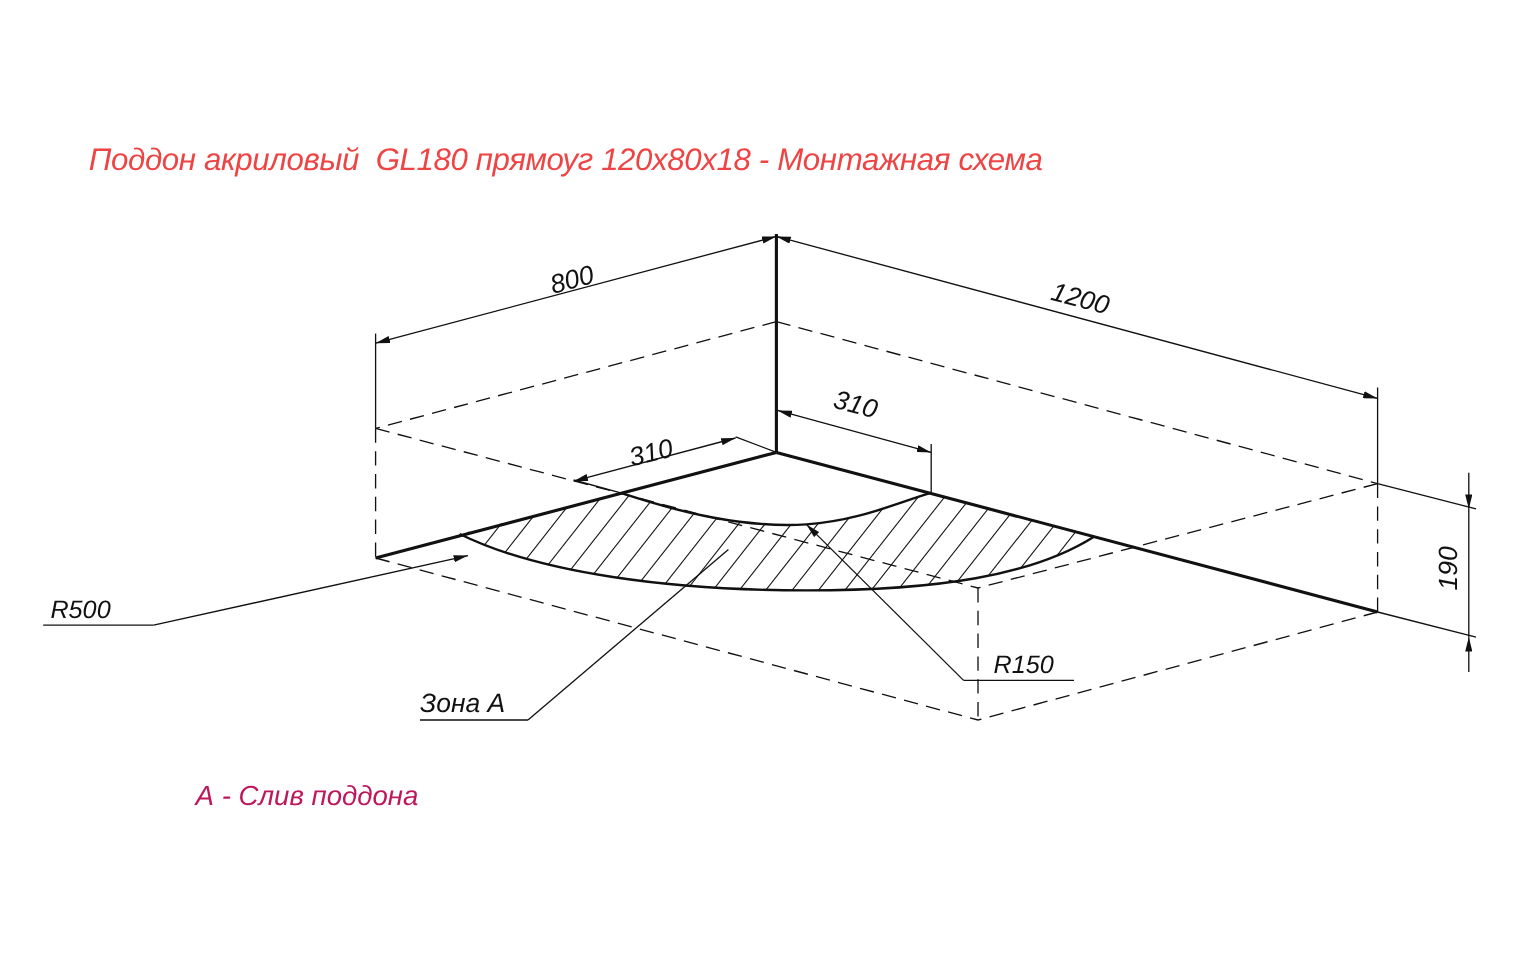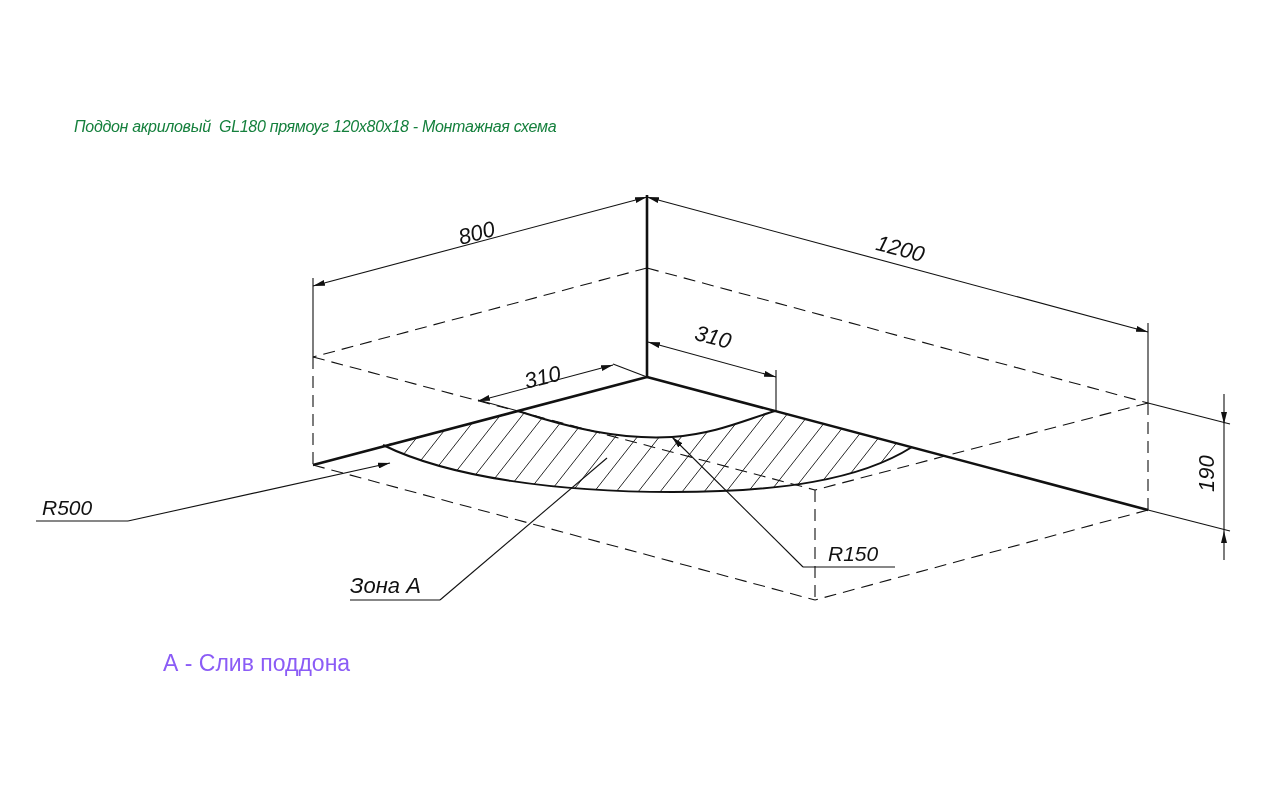--- a/index.html
+++ b/index.html
@@ -1,26 +1,26 @@
 <!DOCTYPE html>
 <html><head>
 <meta charset="utf-8">
 <style>
   html, body { margin: 0; padding: 0; background: #ffffff; }
   body { width: 1266px; height: 800px; position: relative; overflow: hidden; }
   .drawing { position: absolute; left: 0; top: 0; width: 1266px; height: 800px; }
   .title {
     position: absolute; left: 74px; top: 118px;
     font-family: "Liberation Sans", sans-serif; font-style: italic;
-    font-size: 16px; color: #15803d; white-space: pre; letter-spacing: -0.3px;
+    font-size: 26px; color: #ef4444; white-space: pre; letter-spacing: -0.3px;
   }
   .legend {
     position: absolute; left: 163px; top: 650px;
-    font-family: "Liberation Sans", sans-serif; 
-    font-size: 23px; color: #8b5cf6; white-space: pre;
+    font-family: "Liberation Sans", sans-serif; font-style: italic;
+    font-size: 23px; color: #be185d; white-space: pre;
   }
   .lbl { font-family: "Liberation Sans", sans-serif; font-style: italic; fill: #111; }
   .thin { stroke: #111; stroke-width: 1.1; fill: none; }
   .thick { stroke: #111; stroke-width: 2.6; fill: none; }
   .dash { stroke: #111; stroke-width: 1.1; fill: none; stroke-dasharray: 12 7; }
   .hatch { stroke: #111; stroke-width: 0.9; }
 </style>
 </head>
 <body>
 

